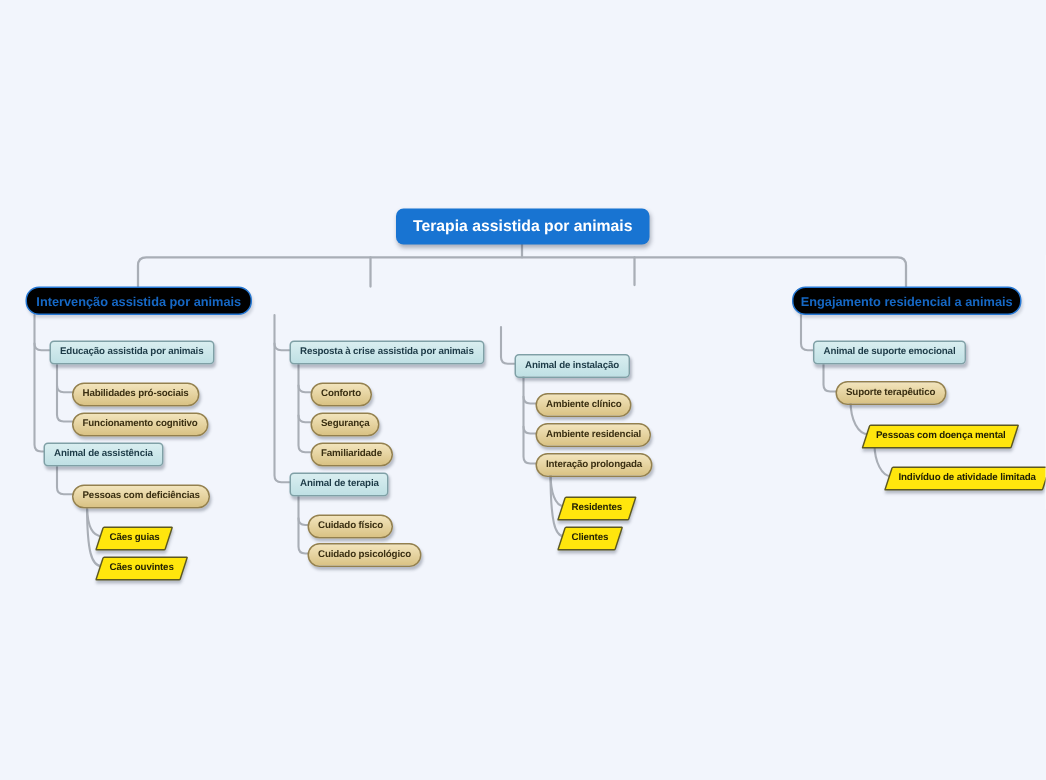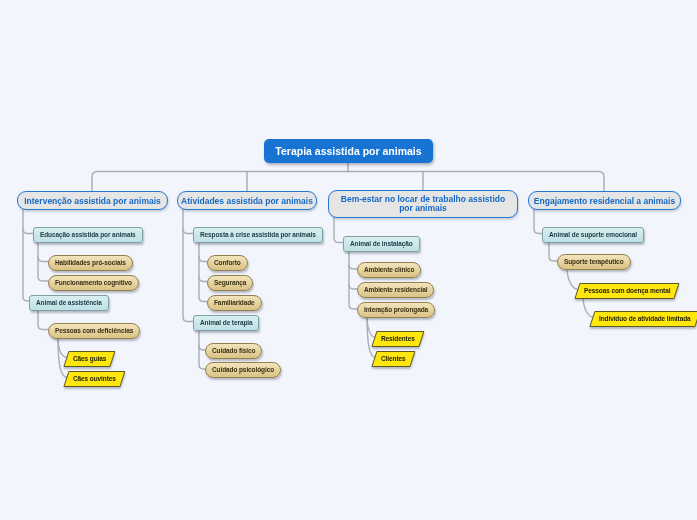--- a/index.html
+++ b/index.html
@@ -17,21 +17,21 @@
   .root-node {
     left:264px; top:139px; width:169px; height:24px;
     background: var(--root-fill, #1874d2);
     color: var(--root-text, #ffffff);
     font-size:10.5px; border-radius:5px;
     display:flex; align-items:center; justify-content:center;
     box-shadow: 1px 2px 3px rgba(40,50,70,.35);
   }
 
   .branch-node {
-    background:#e5e5e5;
+    background:#000000;
     border:1.6px solid var(--branch-border, #2577d3);
     color: var(--branch-text, #1668c5);
     border-radius:9px; font-size:8.5px; text-align:center;
     display:flex; align-items:center; justify-content:center;
     box-sizing:border-box; padding:2px 4px;
     box-shadow: 1px 2px 2px rgba(40,50,70,.18);
   }
   #branch-0 { left:17px;  top:191px; width:151px; height:19px; }
   #branch-1 { left:177px; top:191px; width:140px; height:19px; }
   #branch-2 { left:328px; top:190px; width:190px; height:28px; white-space:normal; line-height:9.5px; }
@@ -96,22 +96,20 @@
 
     <path class="conn" d="M534 210 V229 Q534 233.5 538.5 233.5 H542"></path>
     <path class="conn" d="M549 240 V256.5 Q549 261 553.5 261 H557"></path>
     <path class="conn" d="M567 267 C567 280 572 289.5 579 289.5"></path>
     <path class="conn" d="M583 296 C583 308 588 317.5 594 317.5"></path>
   </svg>
 
   <div class="node root-node">Terapia assistida por animais</div>
 
   <div id="branch-0" class="node branch-node">Intervenção assistida por animais</div>
-  <div id="branch-1" class="node branch-node">Atividades assistida por animais</div>
-  <div id="branch-2" class="node branch-node">Bem-estar no locar de trabalho assistido por animais</div>
   <div id="branch-3" class="node branch-node">Engajamento residencial a animais</div>
 
   <div class="node topic" style="left:33px; top:227px;">Educação assistida por animais</div>
   <div class="node pill" style="left:48px; top:255px;">Habilidades pró-sociais</div>
   <div class="node pill" style="left:48px; top:275px;">Funcionamento cognitivo</div>
   <div class="node topic" style="left:29px; top:295px;">Animal de assistência</div>
   <div class="node pill" style="left:48px; top:323px;">Pessoas com deficiências</div>
   <div class="node para" style="left:66px; top:351px;">
     <span>Cães guias</span>
   </div>

